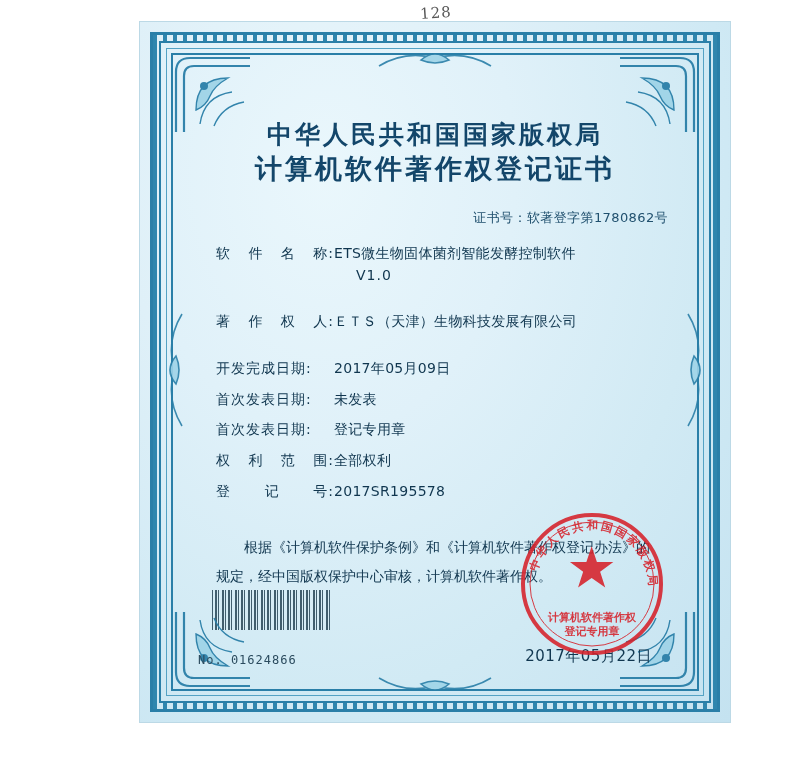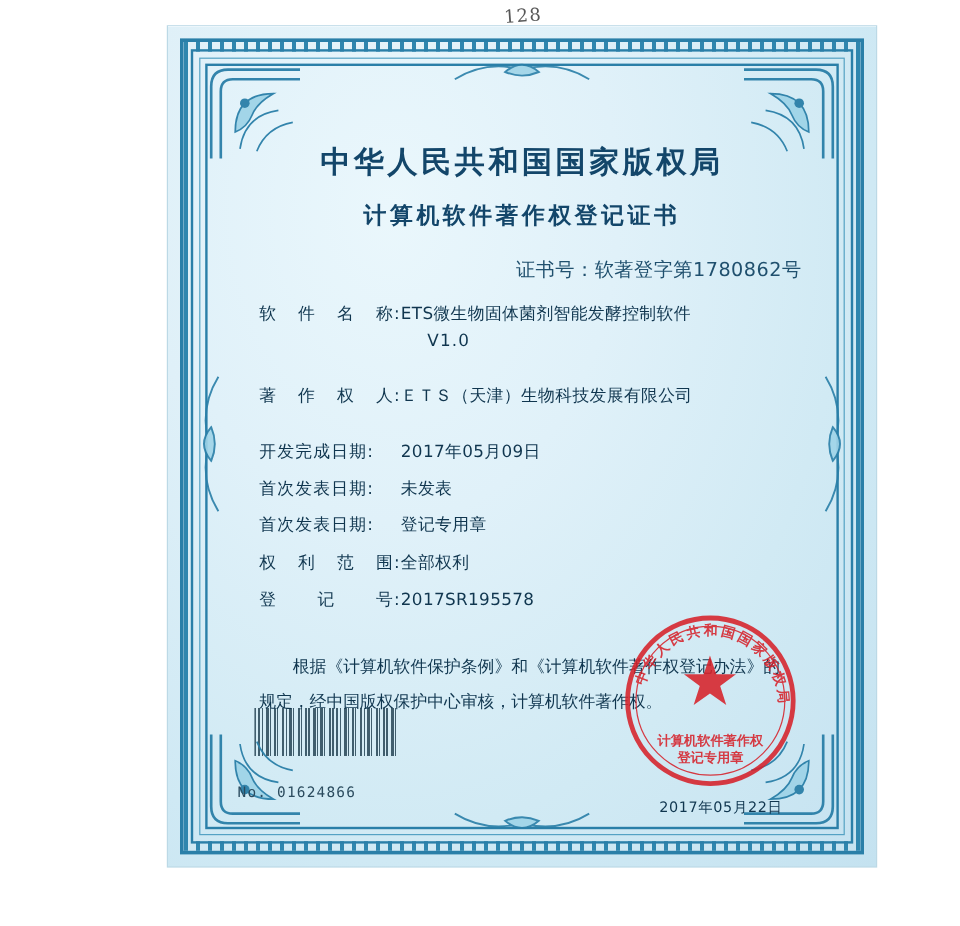--- a/index.html
+++ b/index.html
@@ -118,27 +118,26 @@
     font-family: "DejaVu Serif", "Liberation Serif", serif;
     font-weight: bold;
     color: #13466a;
     letter-spacing: 3px;
   }
   .title-1 {
     font-size: 25px;
     margin-top: 50px;
   }
   .title-2 {
-    font-size: 19px;
-    margin-top: 16px;
+    font-size: 27px;
   }
 
   .cert-no {
     text-align: right;
-    font-size: 16px;
+    font-size: 13px;
     color: #20506e;
     margin-top: 22px;
     padding-right: 16px;
     letter-spacing: .4px;
   }
 
   .fields {
     margin-top: 16px;
     padding-left: 30px;
     padding-right: 20px;
@@ -219,22 +218,22 @@
     bottom: 55px;
     font-size: 12px;
     color: #2b4b5e;
     letter-spacing: 1px;
     font-family: "DejaVu Sans Mono", "Liberation Mono", monospace;
     z-index: 7;
   }
   .issue-date {
     position: absolute;
     right: 78px;
-    bottom: 40px;
-    font-size: 12px;
+    bottom: 56px;
+    font-size: 15px;
     color: #10364f;
     letter-spacing: .5px;
     z-index: 7;
   }
 </style>
 </head>
 <body>
 
 <div id="certificate">
 

